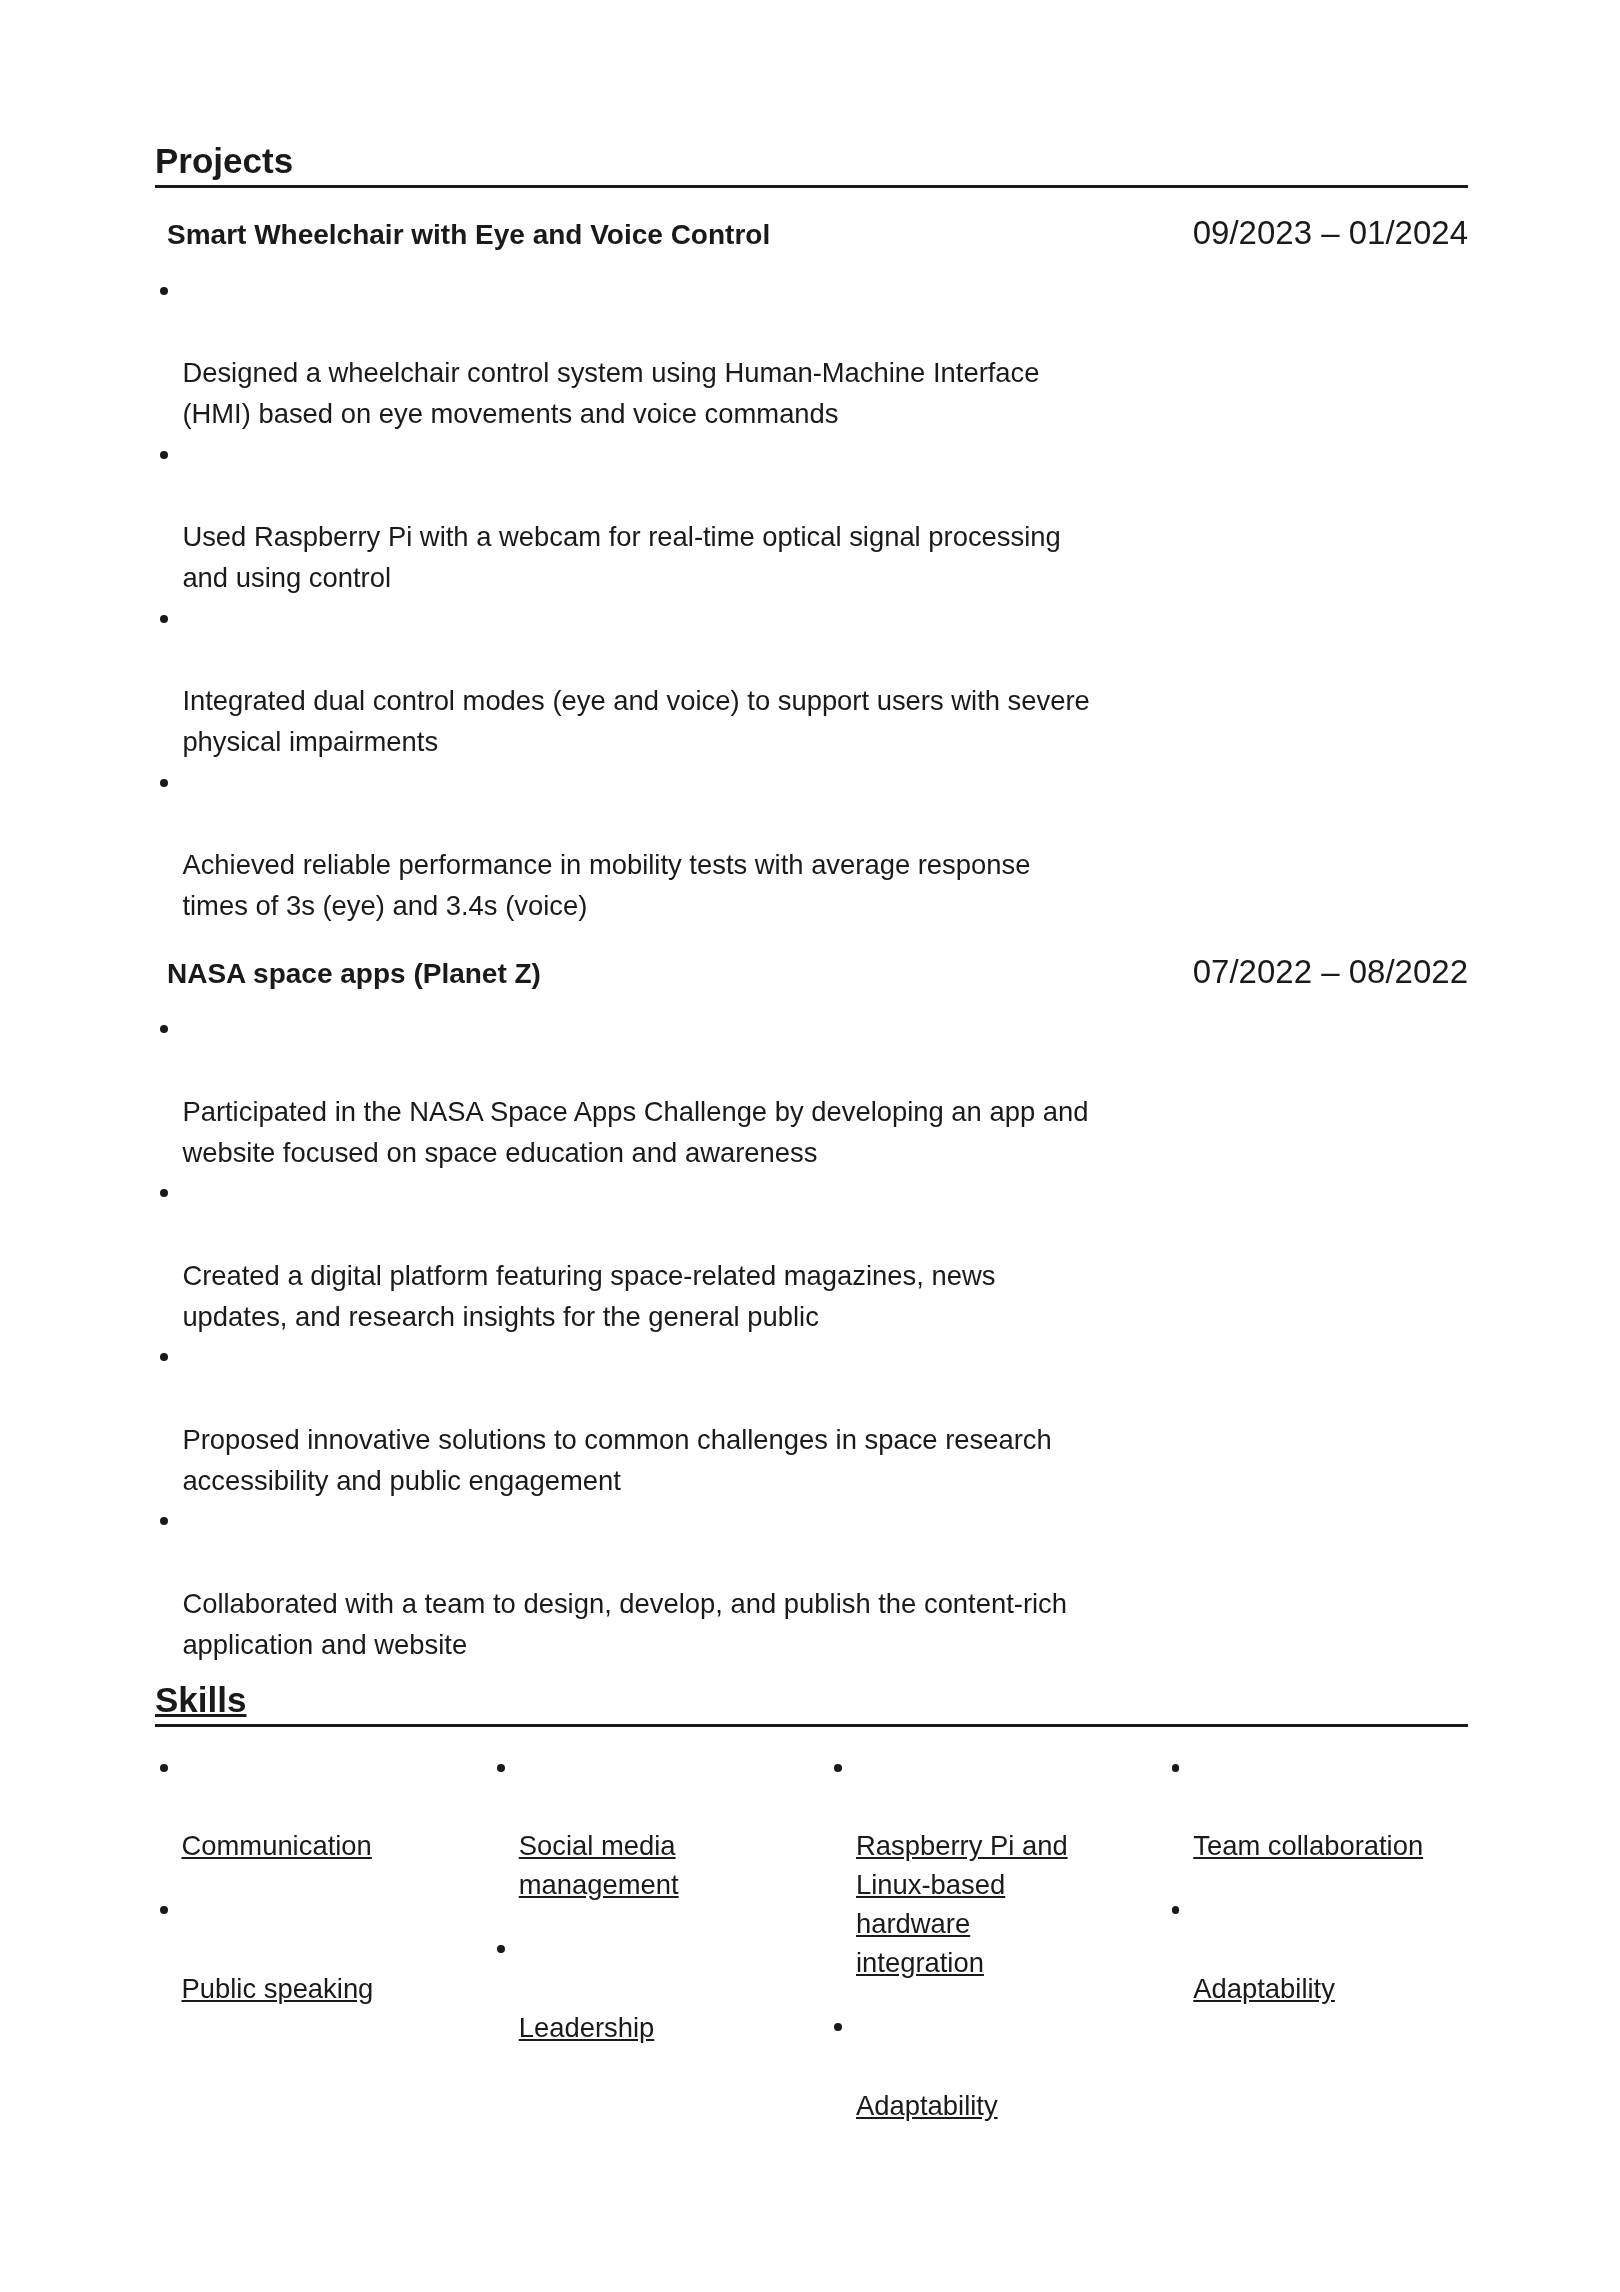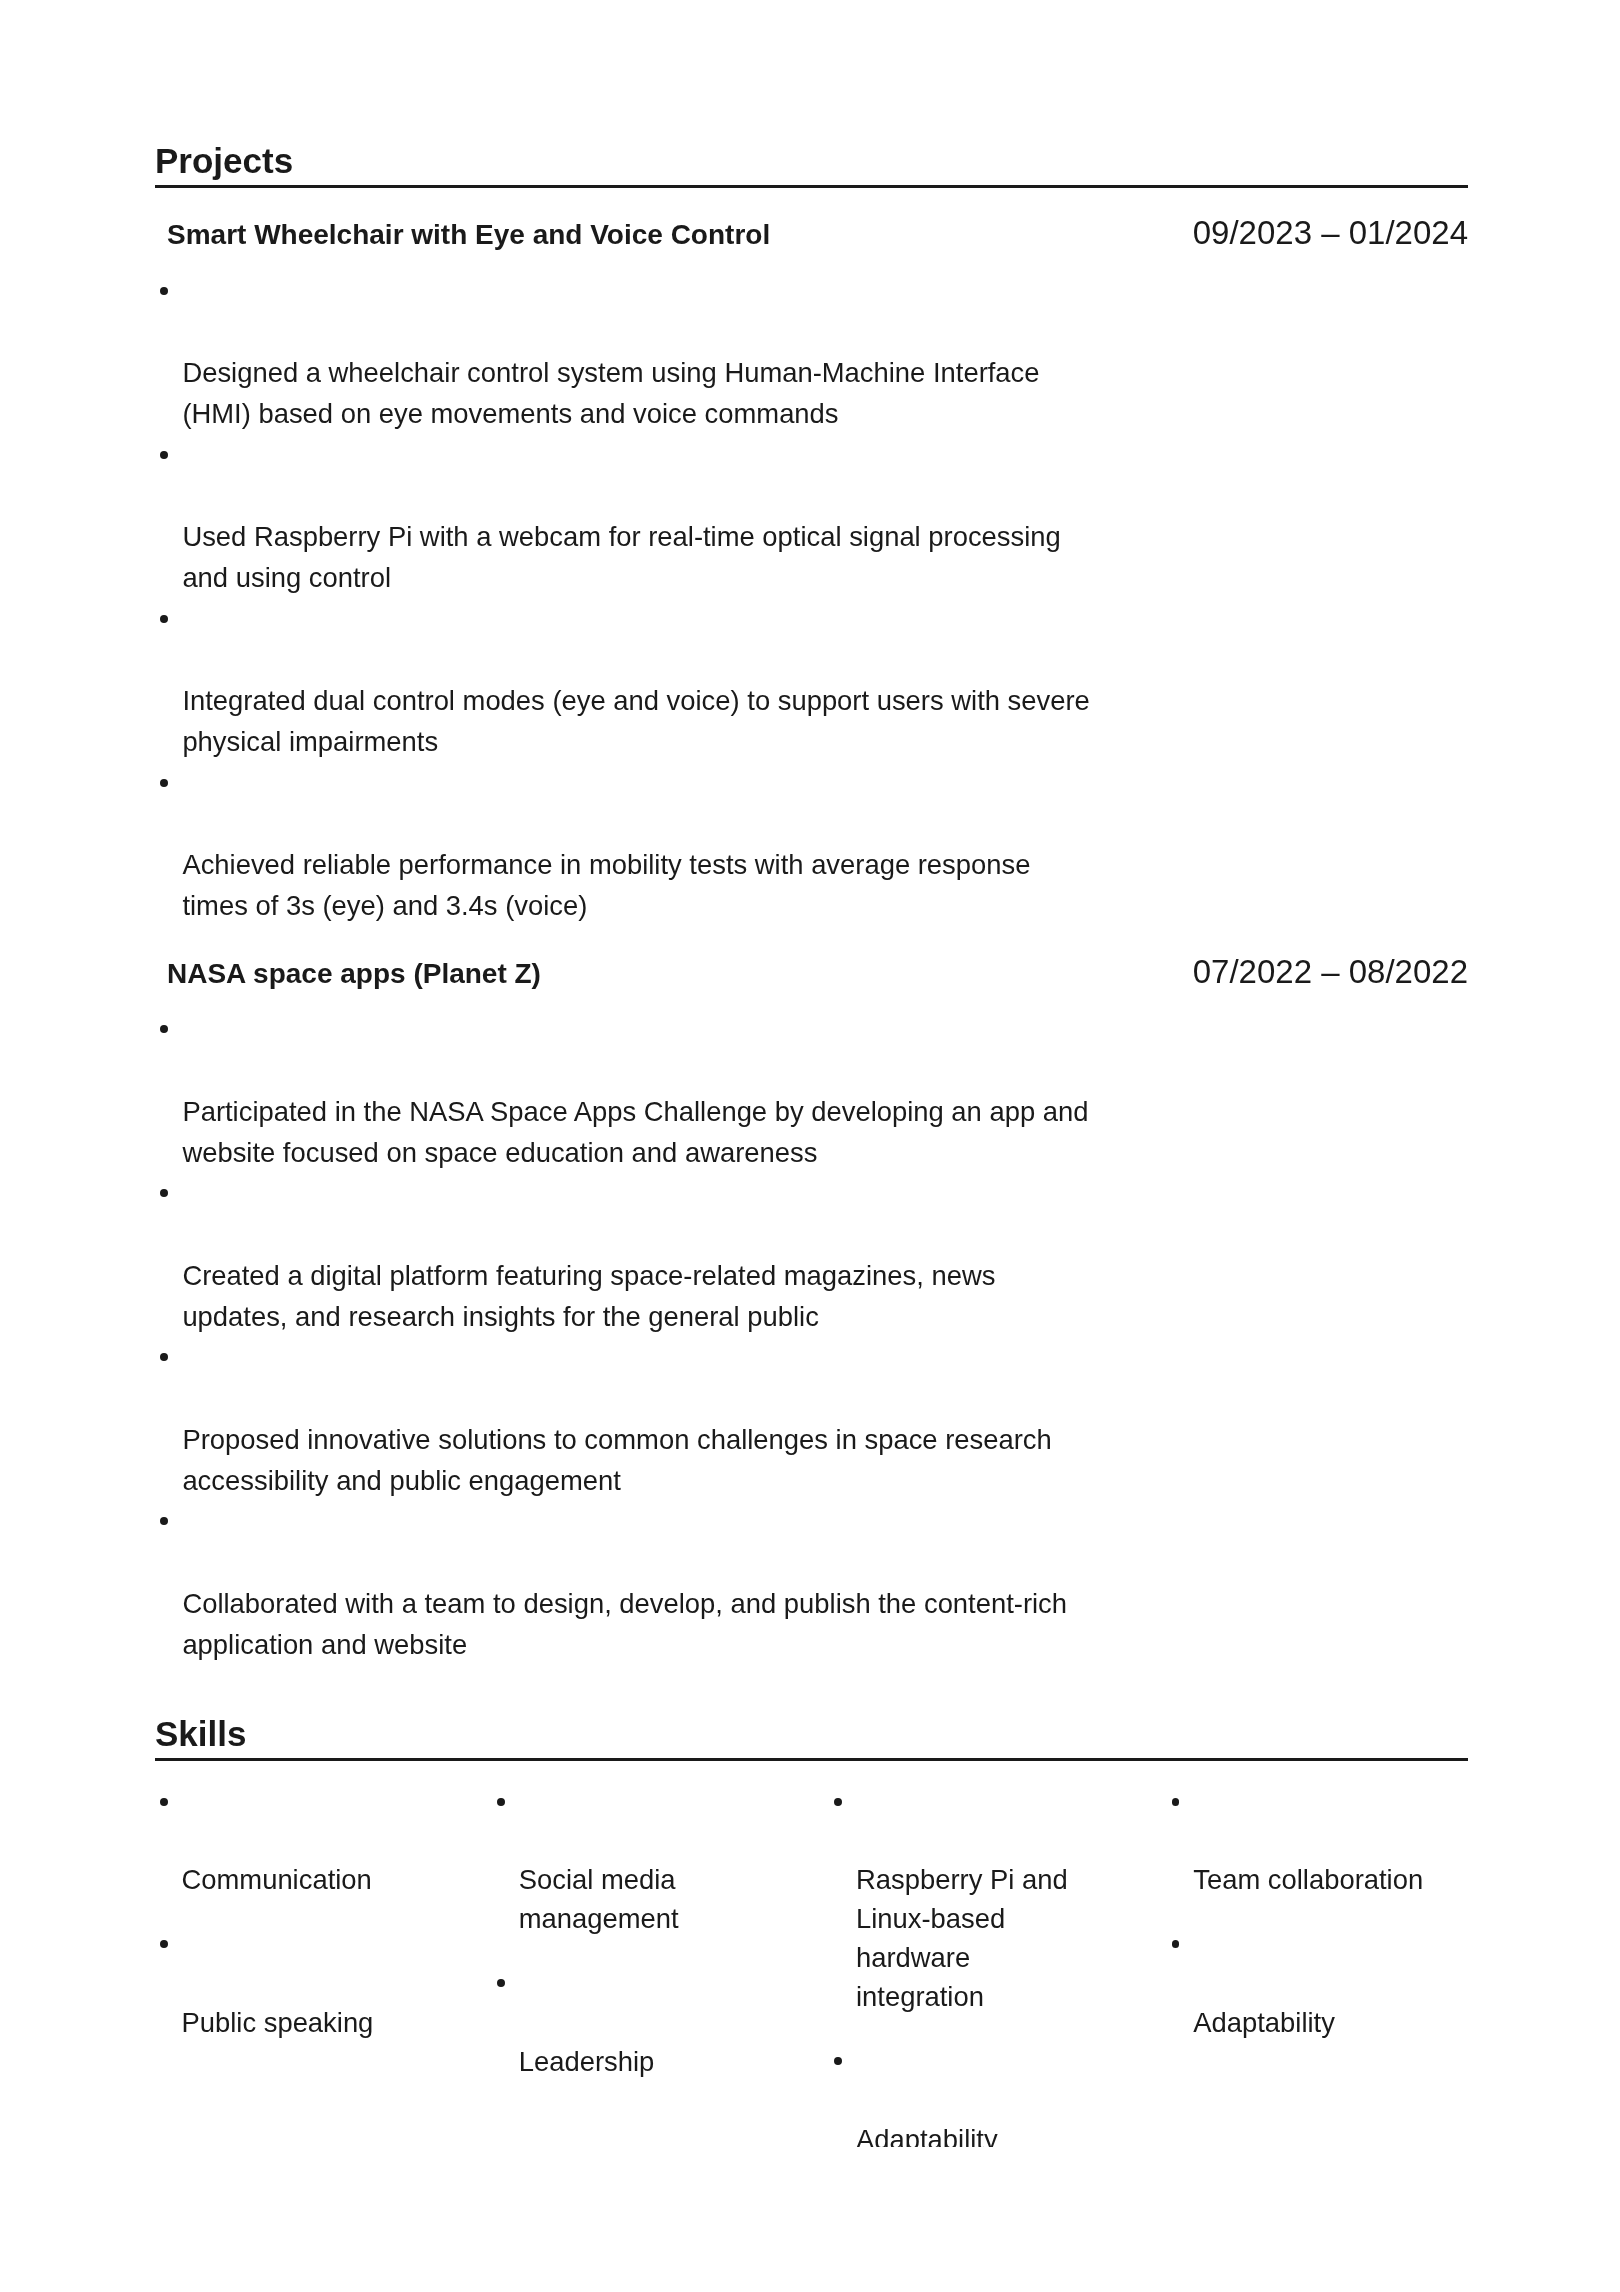--- a/index.html
+++ b/index.html
@@ -13,21 +13,21 @@
     overflow:hidden;
   }
   .content{
     position:absolute;
     left:155px;
     top:0;
     width:1313px;
   }
   .sec{display:block;}
   .sec-projects{margin-top:143px;}
-  .sec-skills{margin-top:51px;}
+  .sec-skills{margin-top:17px;text-decoration:underline;}
   .sec-language{margin-top:47px;}
   .sec-title{
     margin:0;
     font-size:35px;
     line-height:35px;
     font-weight:700;
     color:#1a1a1a;
   }
   .rule{
     height:2.9px;

